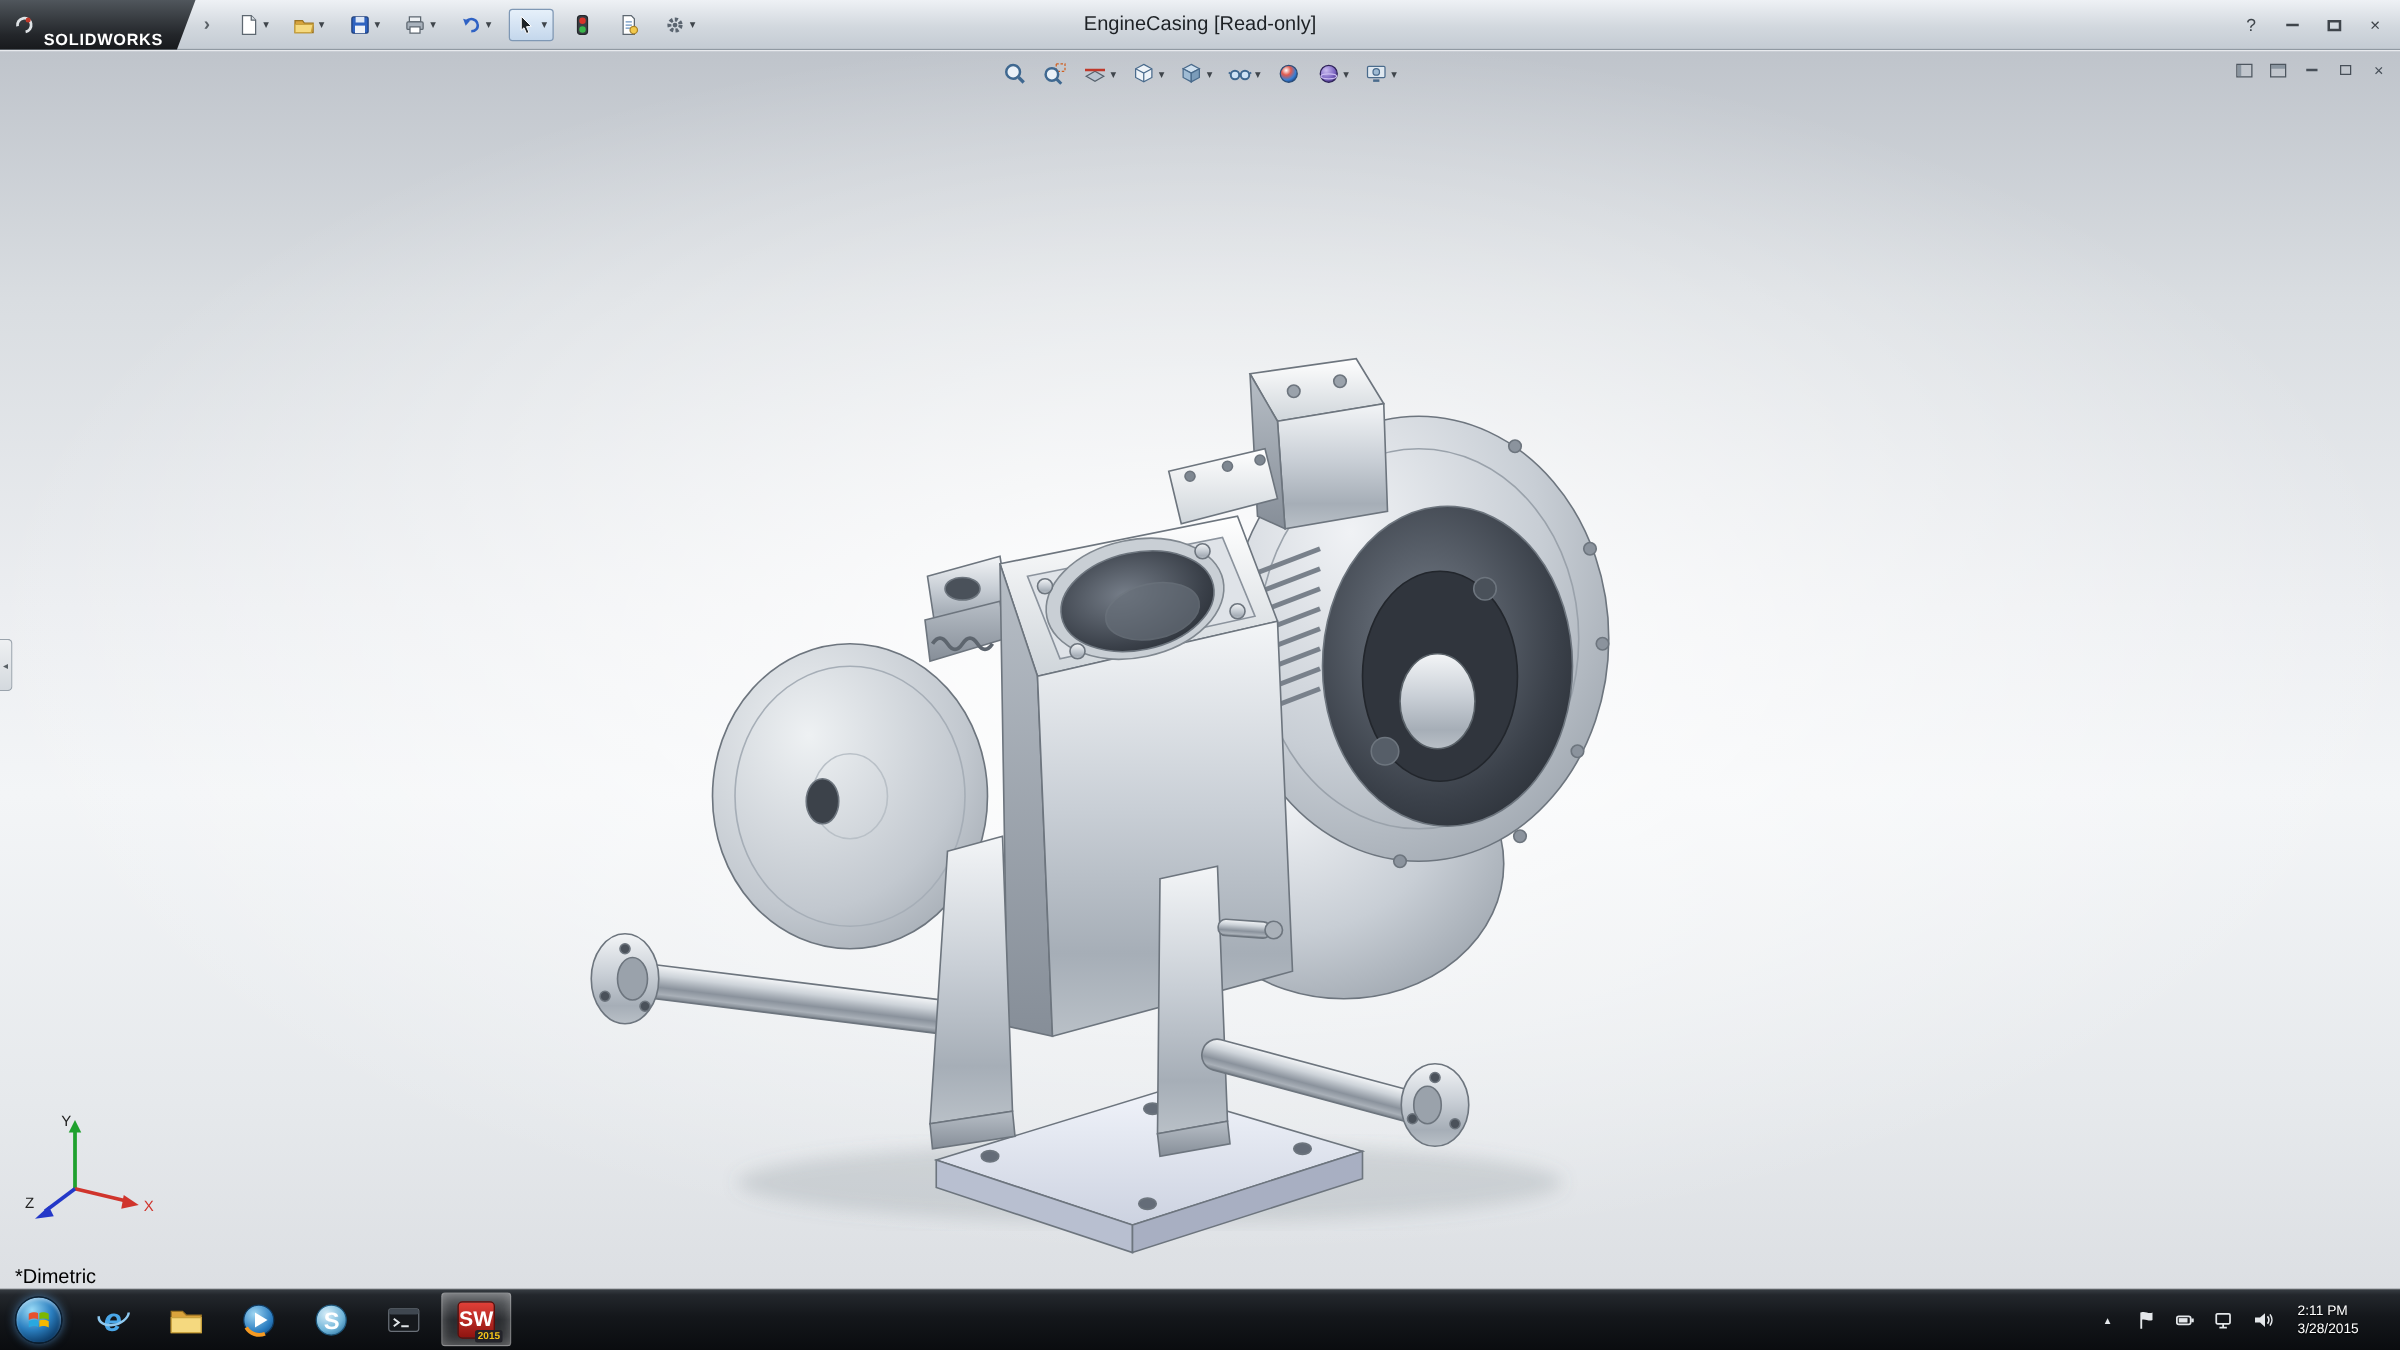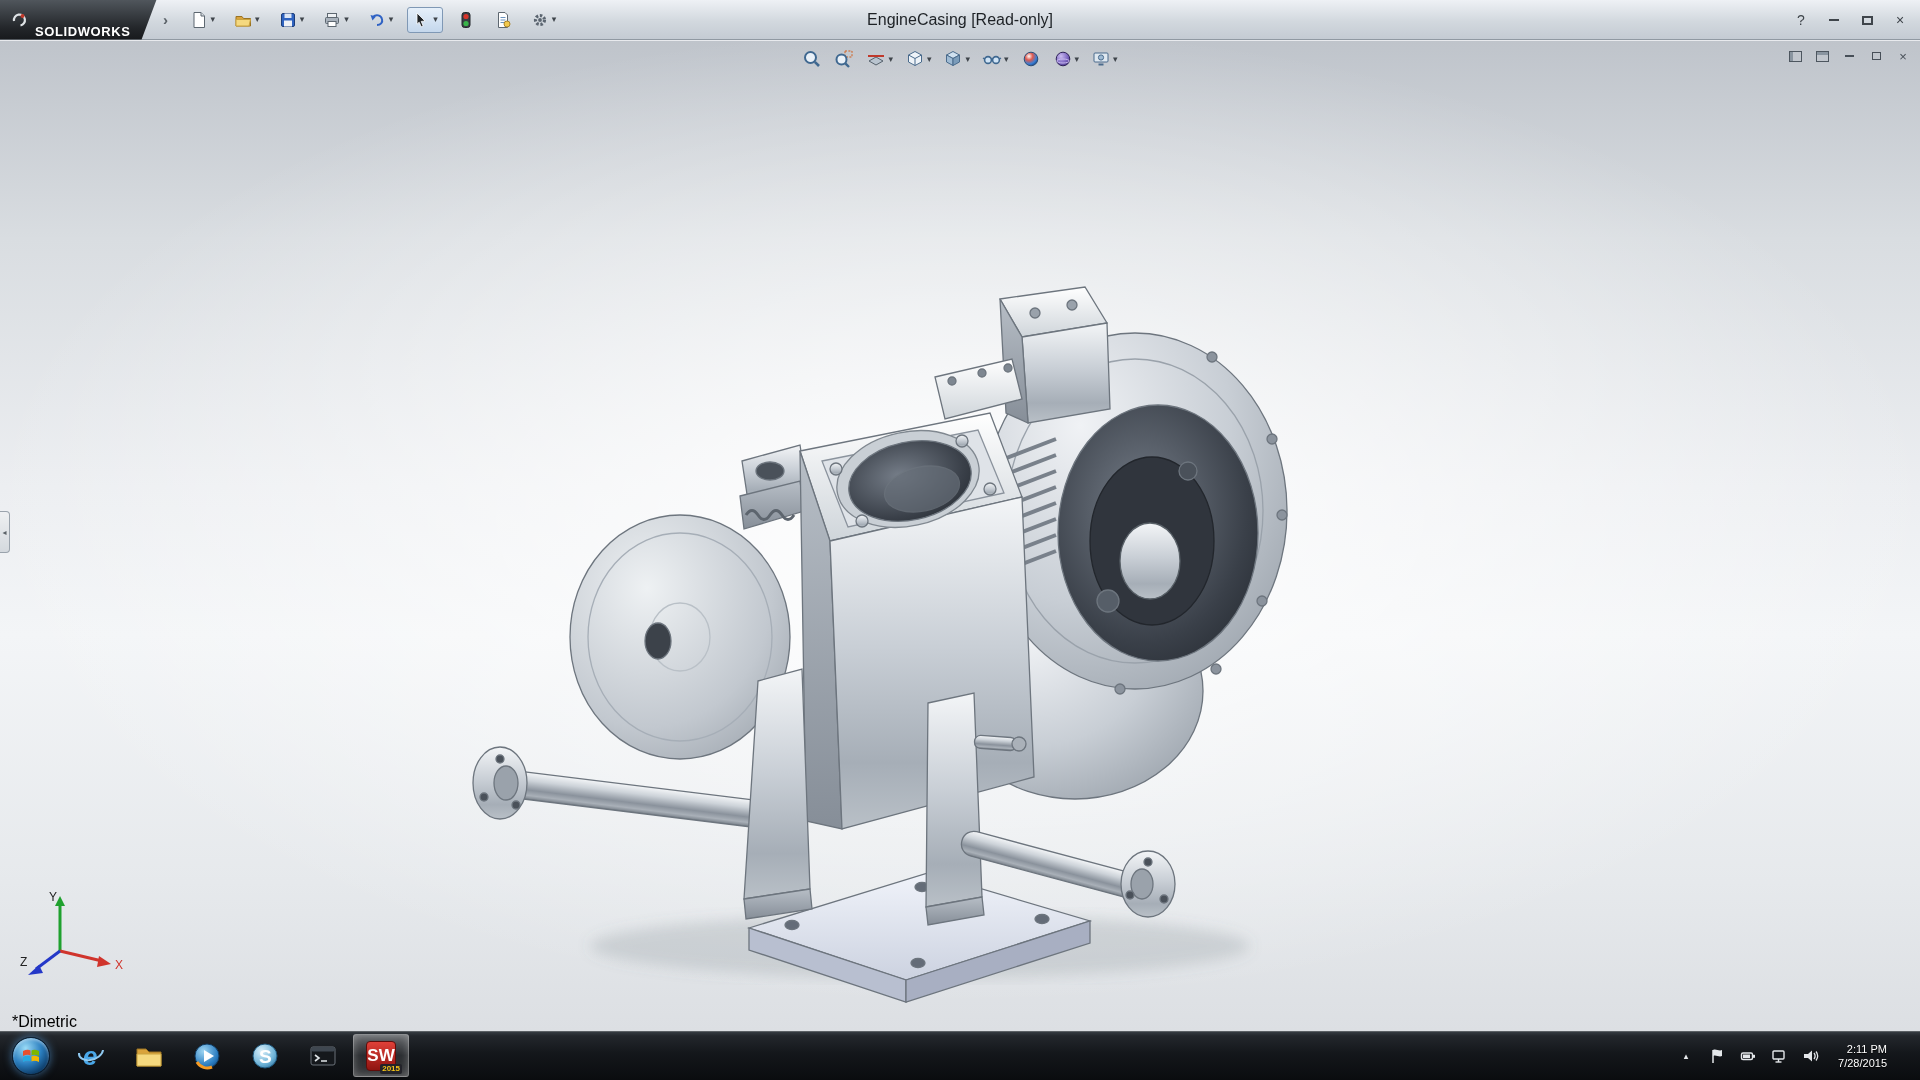--- a/index.html
+++ b/index.html
@@ -64,21 +64,21 @@
   .tb-btn.active { background:linear-gradient(rgba(255,255,255,.30), rgba(255,255,255,.10) 50%, rgba(255,255,255,.18));
     border:1px solid rgba(255,255,255,.35); box-shadow:inset 0 0 9px rgba(255,255,255,.30); }
   .swbox { width:30px; height:30px; border-radius:4px; background:linear-gradient(#e04038,#8f1410);
     border:1px solid #5f0c0a; color:#fff; font-weight:bold; font-size:17px;
     display:flex; align-items:center; justify-content:center; }
   .swbadge { position:absolute; bottom:2px; right:6px; background:#23232a; color:#f5c518;
     font-size:8px; font-weight:bold; padding:0 2px; border-radius:2px; line-height:10px;margin-top:36px; }
   .tray { margin-left:auto; display:flex; align-items:center; gap:11px; padding-right:3px; color:#fff; }
   .tray-btn { display:flex; align-items:center; justify-content:center; width:20px; height:26px; }
   .tray-caret { color:#e6e9ec; font-size:9px; }
-  .clock { text-align:right; font-size:11px; line-height:14px; color:#fff; padding:0 7px; text-shadow:0 1px 1px #000; }
+  .clock { text-align:left; font-size:11px; line-height:14px; color:#fff; padding:0 7px; text-shadow:0 1px 1px #000; }
   .show-desktop { width:12px; border-left:1px solid rgba(255,255,255,.4);
     background:linear-gradient(rgba(255,255,255,.10), rgba(255,255,255,.02)); }
 </style>
 </head>
 <body>
 
 <svg width="0" height="0" style="position:absolute">
   <defs>
     <radialGradient id="gBallIcon" cx="35%" cy="30%" r="80%">
       <stop offset="0" stop-color="#fdfdfd"></stop>
@@ -537,17 +537,17 @@
       </svg>
     </div>
     <div class="tray-btn">
       <svg width="18" height="18" viewBox="0 0 18 18">
         <polygon points="3,7 7,7 11,3.5 11,14.5 7,11 3,11" fill="#e4e7ea"></polygon>
         <path d="M13 6 a5 5 0 0 1 0 6 M15 4.5 a7.5 7.5 0 0 1 0 9" stroke="#e4e7ea" fill="none" stroke-width="1.3"></path>
       </svg>
     </div>
     <div class="clock">
       <div>2:11 PM</div>
-      <div>7/28/2015</div>
+      <div>3/28/2015</div>
     </div>
     <div class="show-desktop"></div>
   </div>
 </div>
 
 </body></html>

